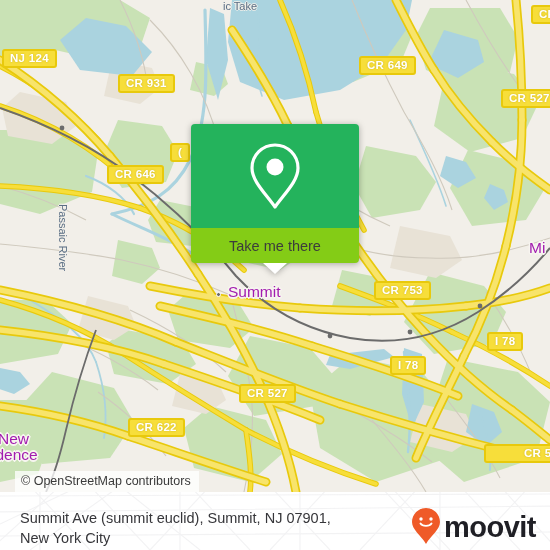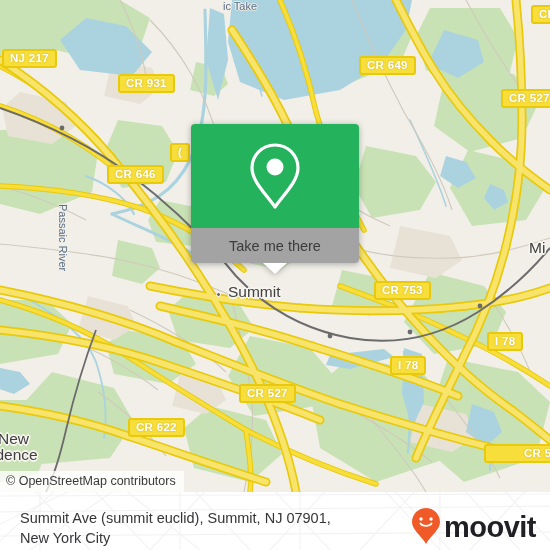--- a/index.html
+++ b/index.html
@@ -34,21 +34,21 @@
     padding: 0 6px;
     white-space: nowrap;
     text-shadow: 0 0 2px rgba(120,100,0,.35);
     letter-spacing: .3px;
     display: flex; align-items: center; justify-content: center;
   }
 
   
   .place {
     position: absolute;
-    color: #404040;
+    color: #a21caf;
     font-size: 14px;
     white-space: nowrap;
     text-shadow:
       -1.6px 0 #f7f5f0, 1.6px 0 #f7f5f0, 0 -1.6px #f7f5f0, 0 1.6px #f7f5f0,
       -1px -1px #f7f5f0, 1px 1px #f7f5f0, -1px 1px #f7f5f0, 1px -1px #f7f5f0;
   }
   .place.big { font-size: 15.5px; }
   .water-label {
     position: absolute;
     color: #5a6e84;
@@ -60,21 +60,21 @@
   .water-label.vert { transform-origin: left top; }
 
   .station-dot {
     position: absolute;
     width: 5px; height: 5px; border-radius: 50%;
     background: #6b6b6b; border: 1.5px solid #ffffff;
   }
 
   
   #attribution {
-    position: absolute; left: 0; bottom: 0;
+    position: absolute; left: 15px; bottom: 0;
     background: rgba(255,255,255,.78);
     color: #3a3a3a;
     font-size: 12.5px;
     line-height: 20px;
     padding: 0 8px 0 6px;
     height: 21px;
     white-space: nowrap;
   }
 
   
@@ -84,21 +84,21 @@
     filter: drop-shadow(0 1px 3px rgba(0,0,0,.3));
   }
   #popup-head {
     background: #24b35c;
     height: 104px;
     border-radius: 4px 4px 0 0;
     display: flex; align-items: center; justify-content: center;
   }
   #popup-head svg { display: block; }
   #popup-body {
-    background: #a3a3a3;
+    background: #84cc16;
     height: 35px;
     border-radius: 0 0 4px 4px;
     display: flex; align-items: center; justify-content: center;
     color: #3c3c3c;
     font-size: 14.5px;
   }
   #popup-tail {
     position: absolute; left: 50%; top: 139px;
     transform: translateX(-50%);
     width: 0; height: 0;
@@ -338,21 +338,21 @@
         <circle cx="330" cy="336" r="2.4"></circle>
           <circle cx="410" cy="332" r="2.4"></circle>
         <circle cx="480" cy="306" r="2.4"></circle>
       </g>
 
       <g fill="none" stroke="#6b6b6b" stroke-width="1.8">
         <path d="M96 330 C84 362 74 396 66 430 C60 456 54 476 46 492"></path>
       </g>
     </svg>
 
-    <div class="shield" style="left:2px;  top:49px;">NJ 217</div>
+    <div class="shield" style="left:2px;  top:49px;">NJ 124</div>
     <div class="shield" style="left:118px;top:74px;">CR 931</div>
     <div class="shield" style="left:359px;top:56px;">CR 649</div>
     <div class="shield" style="left:501px;top:89px;">CR 527</div>
     <div class="shield" style="left:531px;top:5px;">CR</div>
     <div class="shield" style="left:70px; top:165px;margin-left:37px;">CR 646</div>
     <div class="shield" style="left:170px;top:143px;">(</div>
     <div class="shield" style="left:374px;top:281px;">CR 753</div>
     <div class="shield" style="left:487px;top:332px;">I 78</div>
     <div class="shield" style="left:390px;top:356px;">I 78</div>
     <div class="shield" style="left:239px;top:384px;">CR 527</div>

